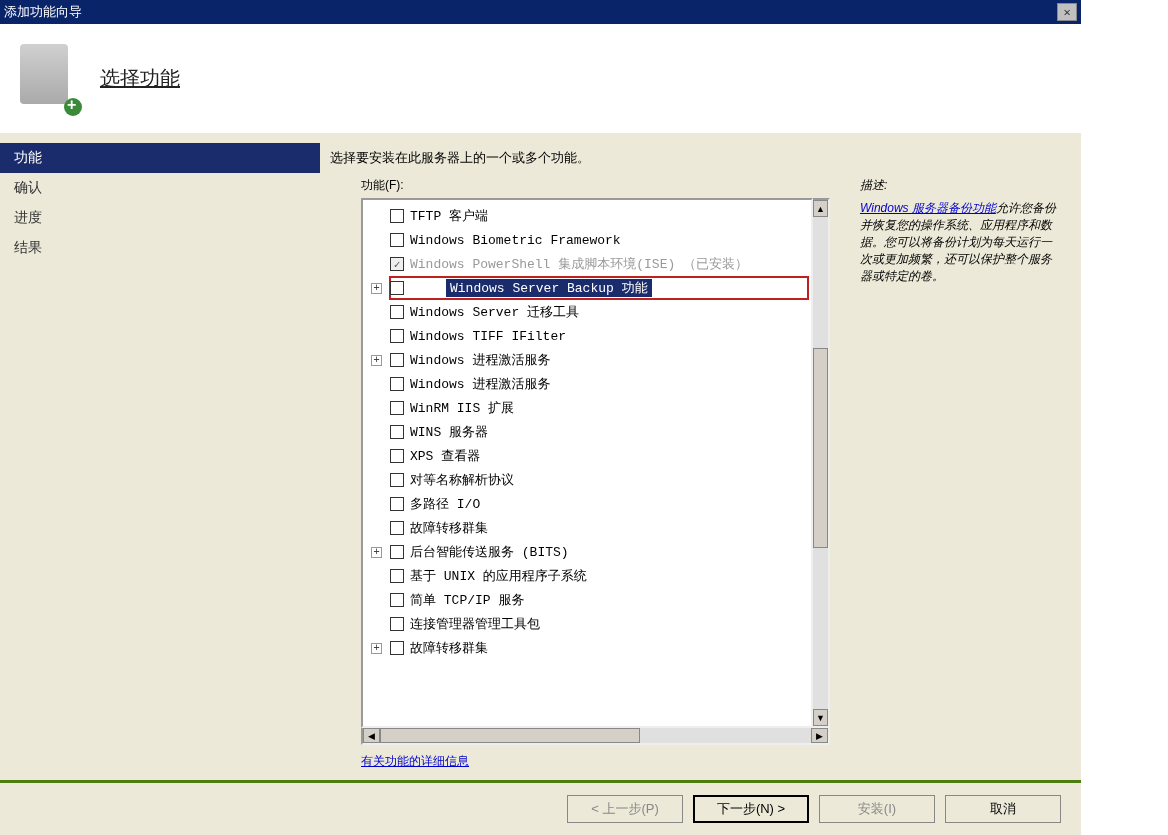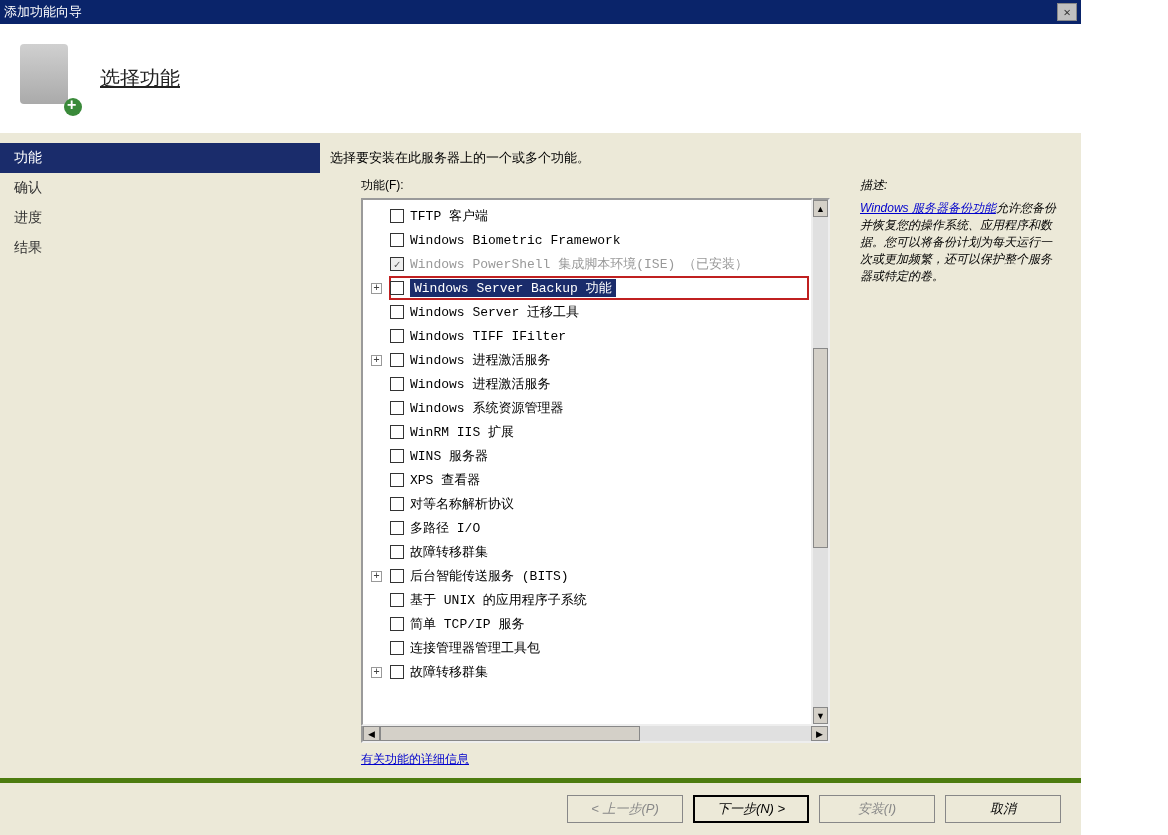--- a/index.html
+++ b/index.html
@@ -36,27 +36,27 @@
   .hscroll .thumb{ position:absolute; left:0; top:0; width:260px; height:15px; background:#d4d0c8; border:1px solid #888;}
   .tree-row { display:flex; align-items:center; height:24px; padding-left:24px; gap:6px; white-space:nowrap;}
   .expander { width:11px; height:11px; border:1px solid #999; background:#fff; margin-left:-18px; margin-right:2px; display:flex; align-items:center; justify-content:center; font-size:10px; line-height:1; font-family:monospace; color:#444;}
   .expander.spacer { border:none; background:transparent; }
   .cb { width:14px; height:14px; border:1px solid #333; background:#fff; display:inline-flex; align-items:center; justify-content:center; }
   .cb.checked::after{ content:"✓"; font-size:11px; color:#555;}
   .cb.disabled { background:#eee; }
   .row-disabled { color:#999; }
   .row-highlight { border:2px solid #c02020; padding:0; margin-left:24px; height:24px; display:flex; align-items:center; gap:6px;}
   .row-highlight .expander{ margin-left:-20px; }
-  .row-selected { background:#1a2c6b; color:#fff; padding:0 4px; }
+  .row-selected { background:#1a2c6b; color:#fff; padding:0 4px;margin-left:36px; }
   .right-col { flex:1;font-style:italic; }
   .desc-label { margin-bottom:6px; }
   .desc-text a { color:#0000cc; text-decoration:underline;}
   .detail-link { margin-top:8px; }
   .detail-link a { color:#0000cc; text-decoration:underline;}
-  .button-bar { padding:12px 20px; display:flex; gap:10px; justify-content:flex-end; border-top:5px solid #4d7c0f; background:#ece9d8;font-style:italic;}
+  .button-bar { padding:12px 20px; display:flex; gap:10px; justify-content:flex-end; border-top:3px solid #4d7c0f; background:#ece9d8;}
   .btn { min-width:116px; height:28px; background:#ece9d8; border:1px solid #888; font-size:13px; display:flex; align-items:center; justify-content:center; cursor:pointer; }
   .btn.disabled { color:#888; }
   .btn.default { border:2px solid #000; }
 </style>
 </head>
 <body>
 
 <div class="window">
   <div class="titlebar">
     <span class="titlebar-text">添加功能向导</span>
@@ -118,25 +118,20 @@
                 </div>
                 <div class="tree-row">
                   <span class="expander">+</span>
                   <span class="cb"></span>
                   <span>Windows 进程激活服务</span>
                 </div>
                 <div class="tree-row">
                   <span class="expander spacer"></span>
                   <span class="cb"></span>
                   <span>Windows 进程激活服务</span>
-                </div>
-                <div class="tree-row">
-                  <span class="expander spacer"></span>
-                  <span class="cb"></span>
-                  <span>Windows 系统资源管理器</span>
                 </div>
                 <div class="tree-row">
                   <span class="expander spacer"></span>
                   <span class="cb"></span>
                   <span>WinRM IIS 扩展</span>
                 </div>
                 <div class="tree-row">
                   <span class="expander spacer"></span>
                   <span class="cb"></span>
                   <span>WINS 服务器</span>

